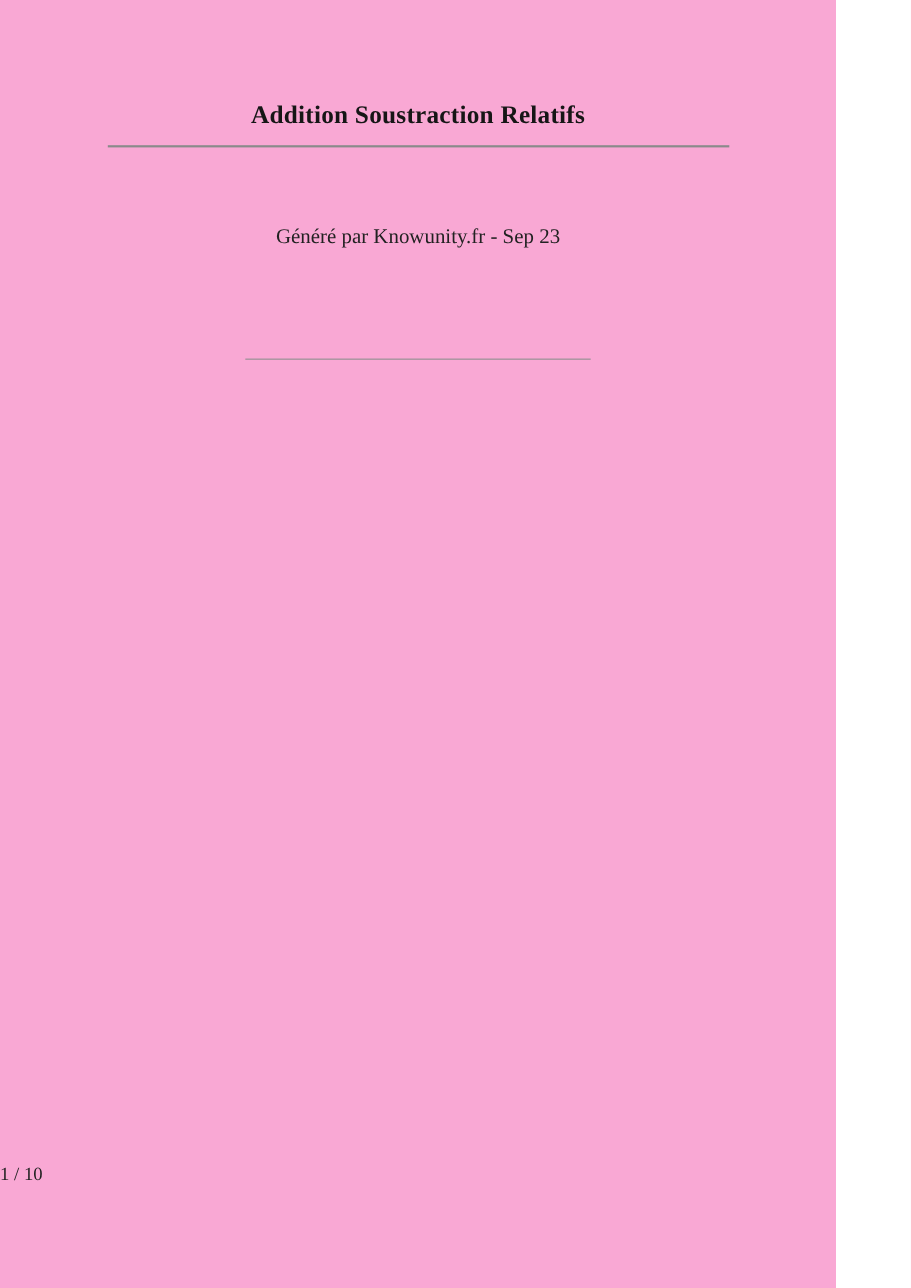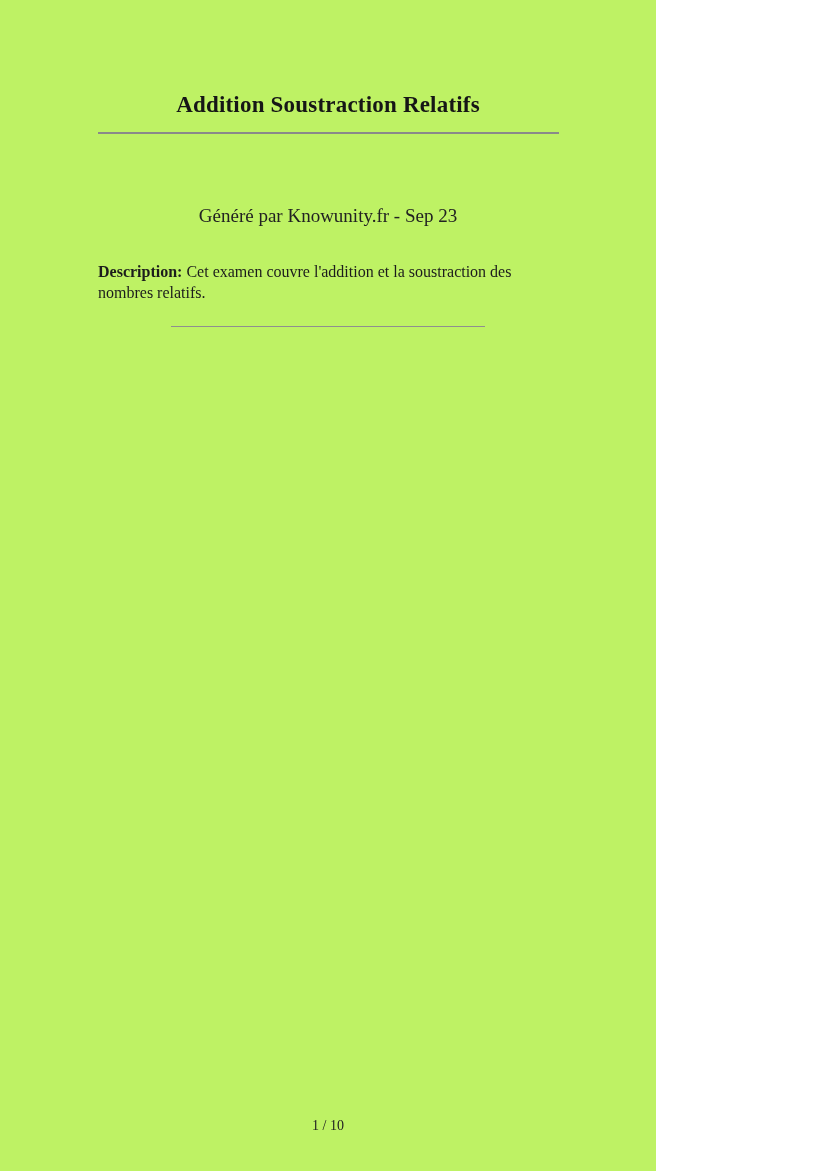--- a/index.html
+++ b/index.html
@@ -3,23 +3,23 @@
   <meta charset="utf-8">
   <style>
     * { margin: 0; padding: 0; box-sizing: border-box; }
     html, body {
       background: #ffffff;
       font-family: "Liberation Serif", "DejaVu Serif", serif;
       color: #1c1c1c;
     }
     .page {
       position: relative;
-      width: 656px;
+      width: 760px;
       height: 1171px;
-      background: #bef264;
+      background: #f9a8d4;
       overflow: hidden;
     }
     .doc-title {
       position: absolute;
       top: 92px;
       left: 0;
       width: 100%;
       text-align: center;
       font-size: 23px;
       font-weight: bold;
@@ -68,42 +68,37 @@
       top: 346px;
       left: 0;
       width: 100%;
       text-align: center;
       font-style: italic;
       font-size: 12.5px;
       color: #2a2a2a;
     }
     .page-number {
       position: absolute;
-      top: 1118px;
+      top: 1058px;
       left: 0;
       width: 100%;
-      text-align: center;
-      font-size: 14px;
+      font-size: 17px;
       color: #222222;
     }
   </style>
 </head>
 <body>
 
 <div class="page">
 
   <h1 class="doc-title">Addition Soustraction Relatifs</h1>
 
   <div class="rule-full"></div>
 
   <div class="generated-line">Généré par Knowunity.fr - Sep 23</div>
 
-  <p class="description-line">
-    <span class="label">Description:</span>
-    <span>Cet examen couvre l'addition et la soustraction des nombres relatifs.</span>
-  </p>
 
   <div class="rule-short"></div>
 
 
   <div class="page-number">1 / 10</div>
 
 </div>
 
 </body></html>

